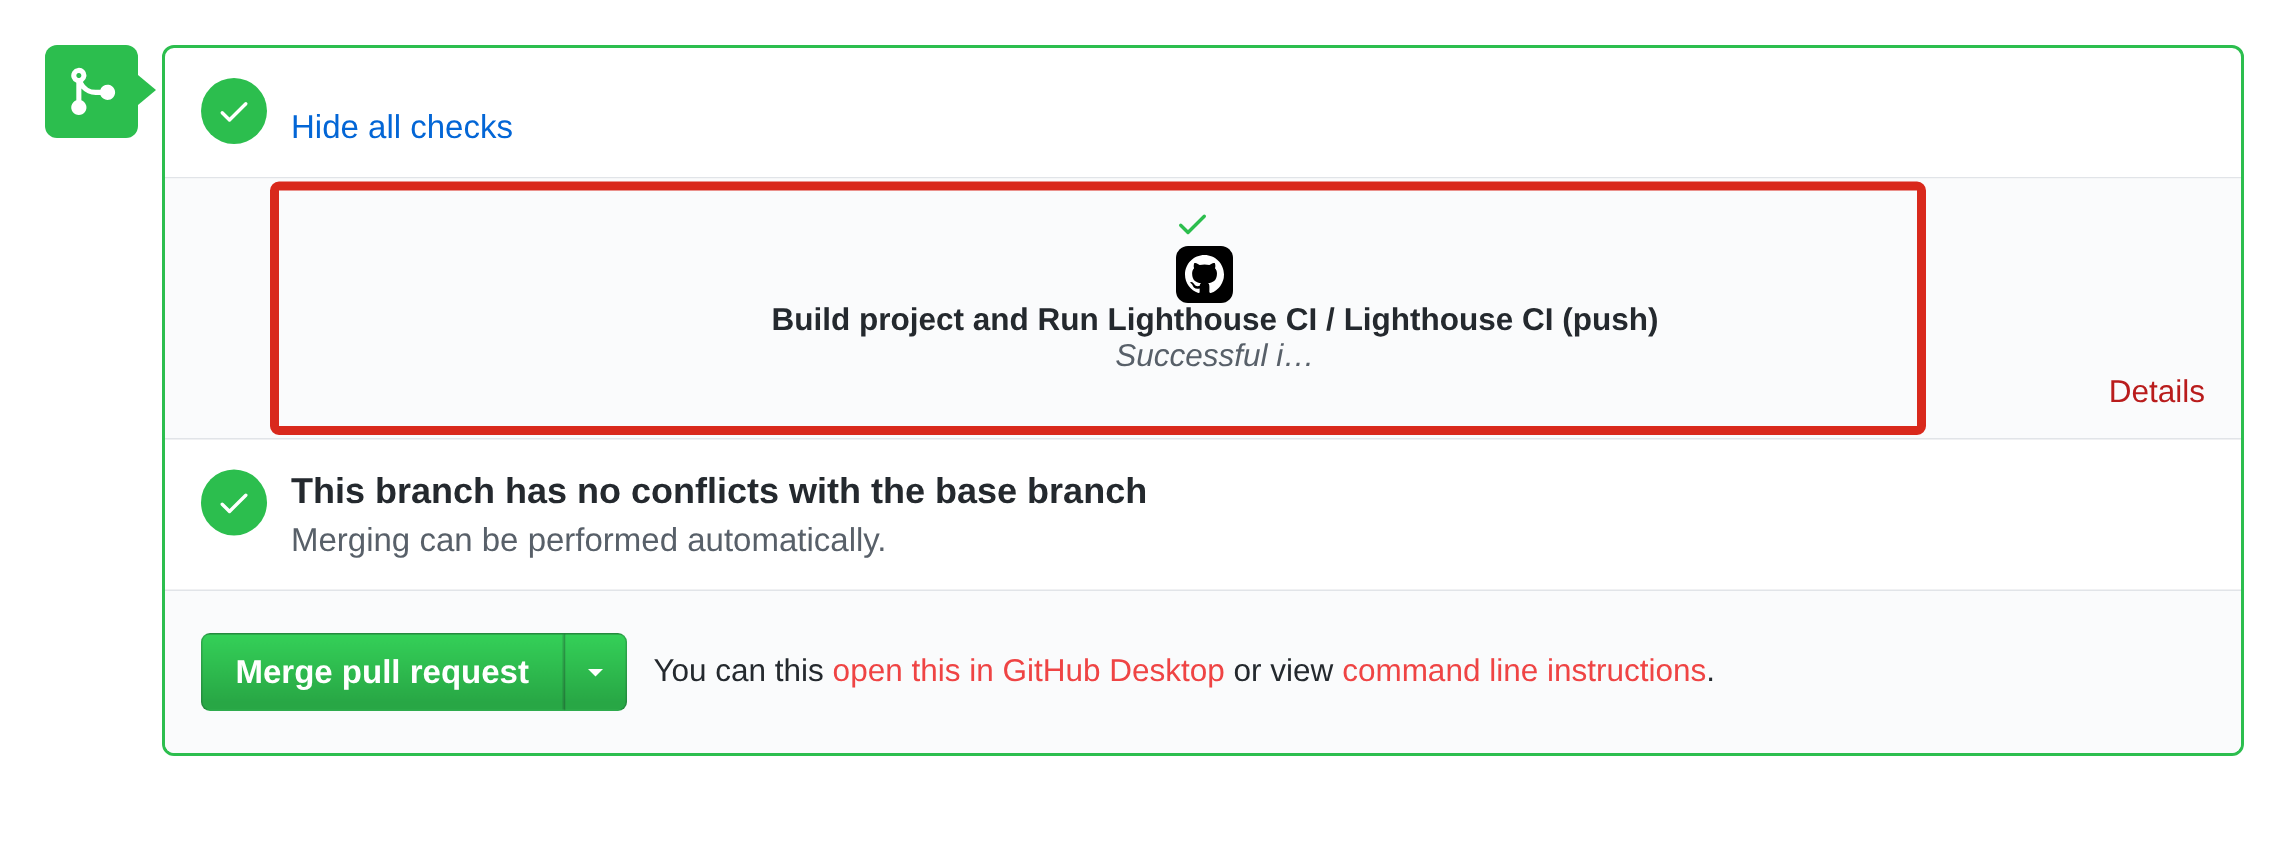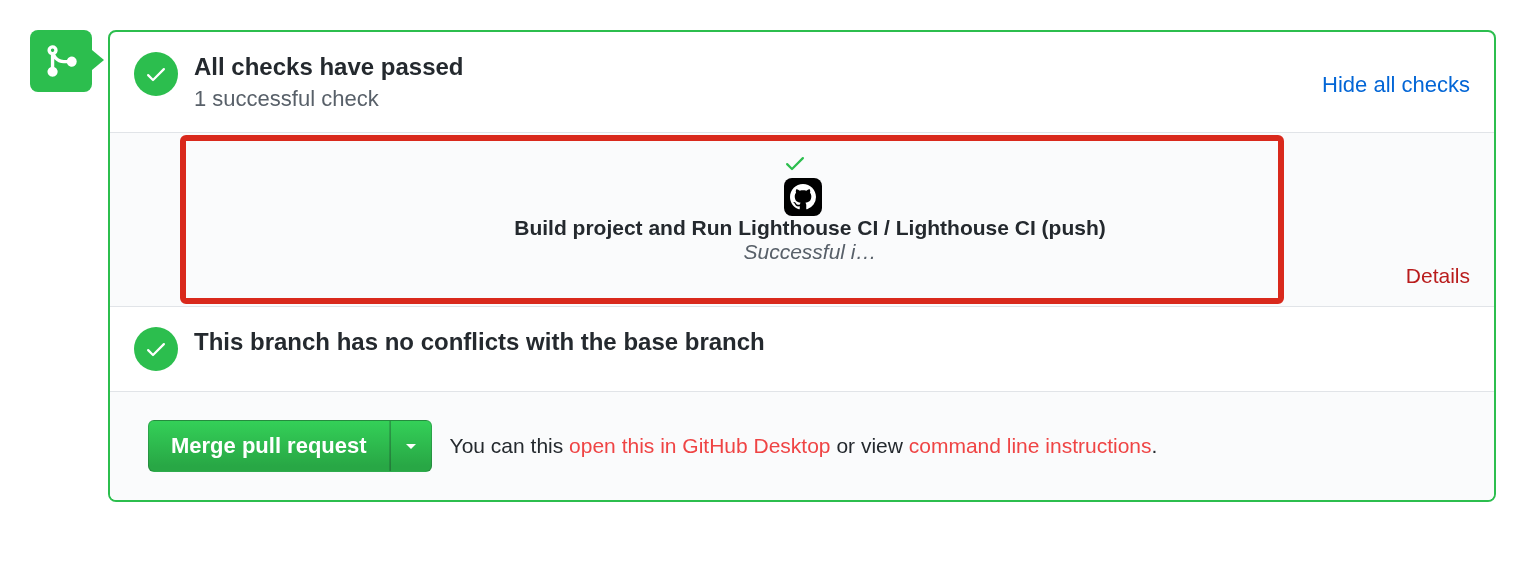--- a/index.html
+++ b/index.html
@@ -130,21 +130,21 @@
       border-radius: 6px;
       pointer-events: none;
       top: 2px;
       left: 70px;
       right: 210px;
       bottom: 2px;
     }
     .merge-section {
       display: flex;
       align-items: center;
-      padding: 28px 38px;
+      padding: 28px 24px;
       background: #fafbfc;
     }
     .merge-btn-group {
       display: flex;
       margin-right: 18px;
     }
     .merge-btn {
       background: linear-gradient(180deg, #34d058 0%, #28a745 90%);
       border: 1px solid rgba(27,31,35,0.2);
       color: #fff;
@@ -182,24 +182,20 @@
   </div>
 
   <div class="panel">
 
     <div class="section">
       <div class="status-circle">
         <svg width="24" height="24" viewBox="0 0 16 16" fill="#fff">
           <path d="M13.78 4.22a.75.75 0 0 1 0 1.06l-7.25 7.25a.75.75 0 0 1-1.06 0L2.22 9.28a.75.75 0 0 1 1.06-1.06L6 10.94l6.72-6.72a.75.75 0 0 1 1.06 0z"></path>
         </svg>
       </div>
-      <div class="section-body">
-        <div class="section-title">All checks have passed</div>
-        <div class="section-sub">1 successful check</div>
-      </div>
       <div class="section-action">Hide all checks</div>
     </div>
 
     <div class="check-row">
       <div class="check-tick">
         <svg width="24" height="24" viewBox="0 0 16 16" fill="#2cbe4e">
           <path d="M13.78 4.22a.75.75 0 0 1 0 1.06l-7.25 7.25a.75.75 0 0 1-1.06 0L2.22 9.28a.75.75 0 0 1 1.06-1.06L6 10.94l6.72-6.72a.75.75 0 0 1 1.06 0z"></path>
         </svg>
       </div>
       <div class="check-avatar">
@@ -214,20 +210,21 @@
     </div>
 
     <div class="section">
       <div class="status-circle">
         <svg width="24" height="24" viewBox="0 0 16 16" fill="#fff">
           <path d="M13.78 4.22a.75.75 0 0 1 0 1.06l-7.25 7.25a.75.75 0 0 1-1.06 0L2.22 9.28a.75.75 0 0 1 1.06-1.06L6 10.94l6.72-6.72a.75.75 0 0 1 1.06 0z"></path>
         </svg>
       </div>
       <div class="section-body">
         <div class="section-title">This branch has no conflicts with the base branch</div>
+        <div class="section-sub">Merging can be performed automatically.</div>
       </div>
     </div>
 
     <div class="merge-section">
       <div class="merge-btn-group">
         <button class="merge-btn">Merge pull request</button>
         <button class="merge-dropdown">
           <svg width="12" height="12" viewBox="0 0 12 12" fill="#fff">
             <path d="M1 4l5 5 5-5z"></path>
           </svg>

